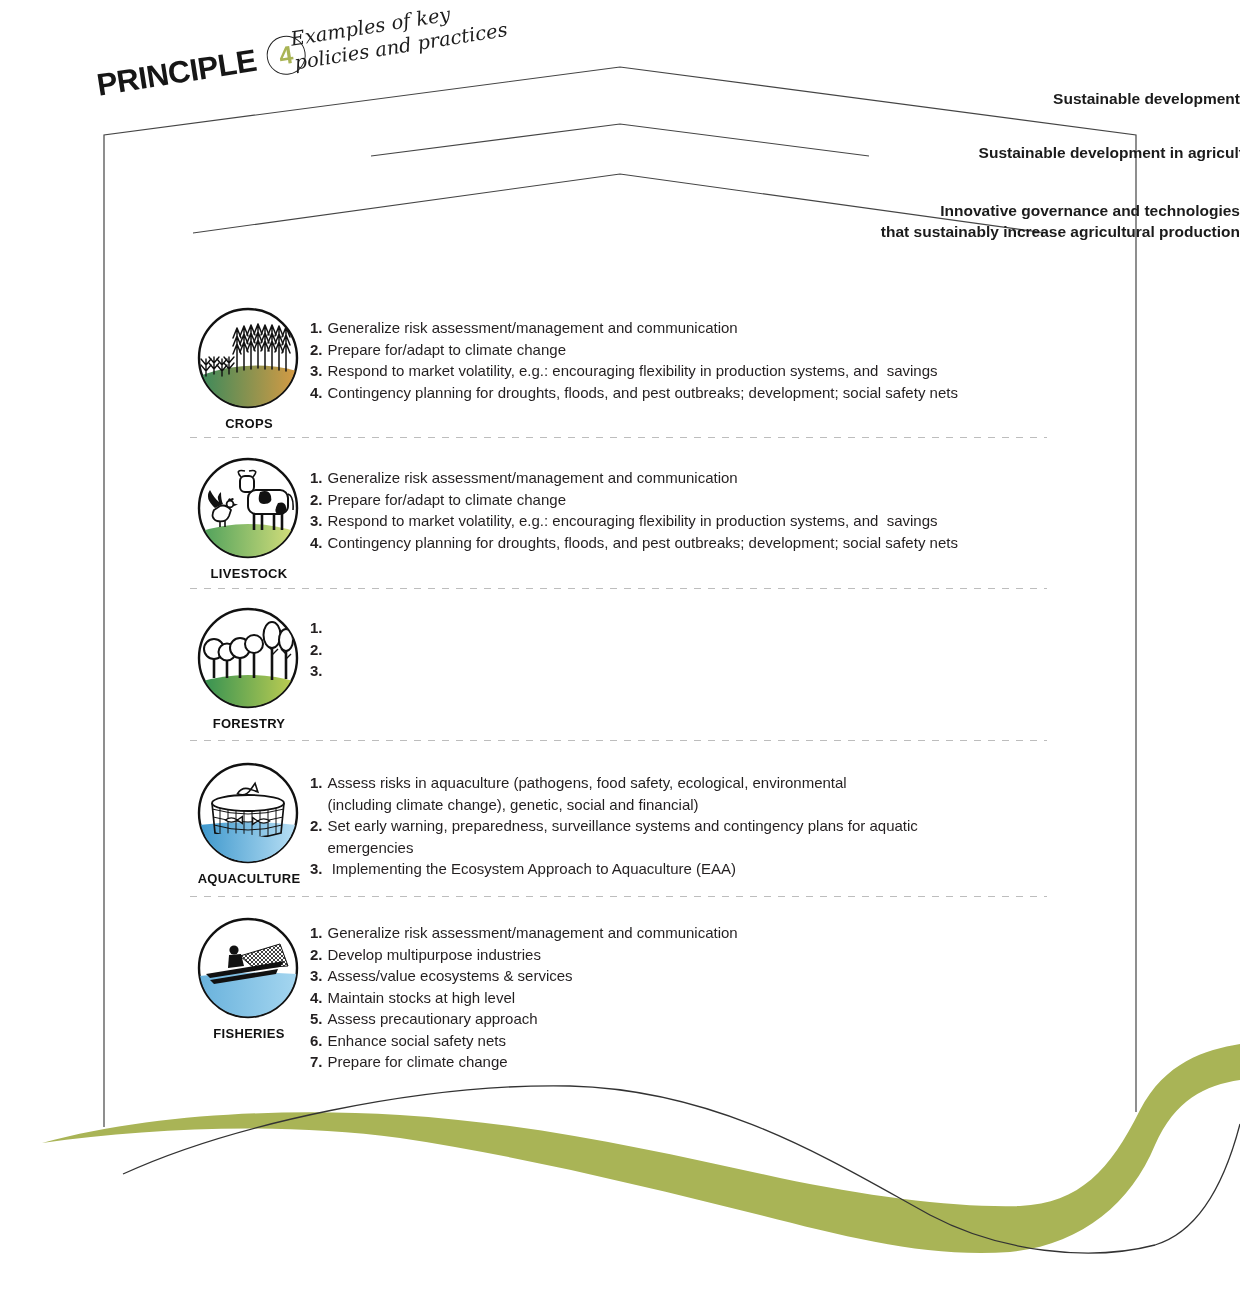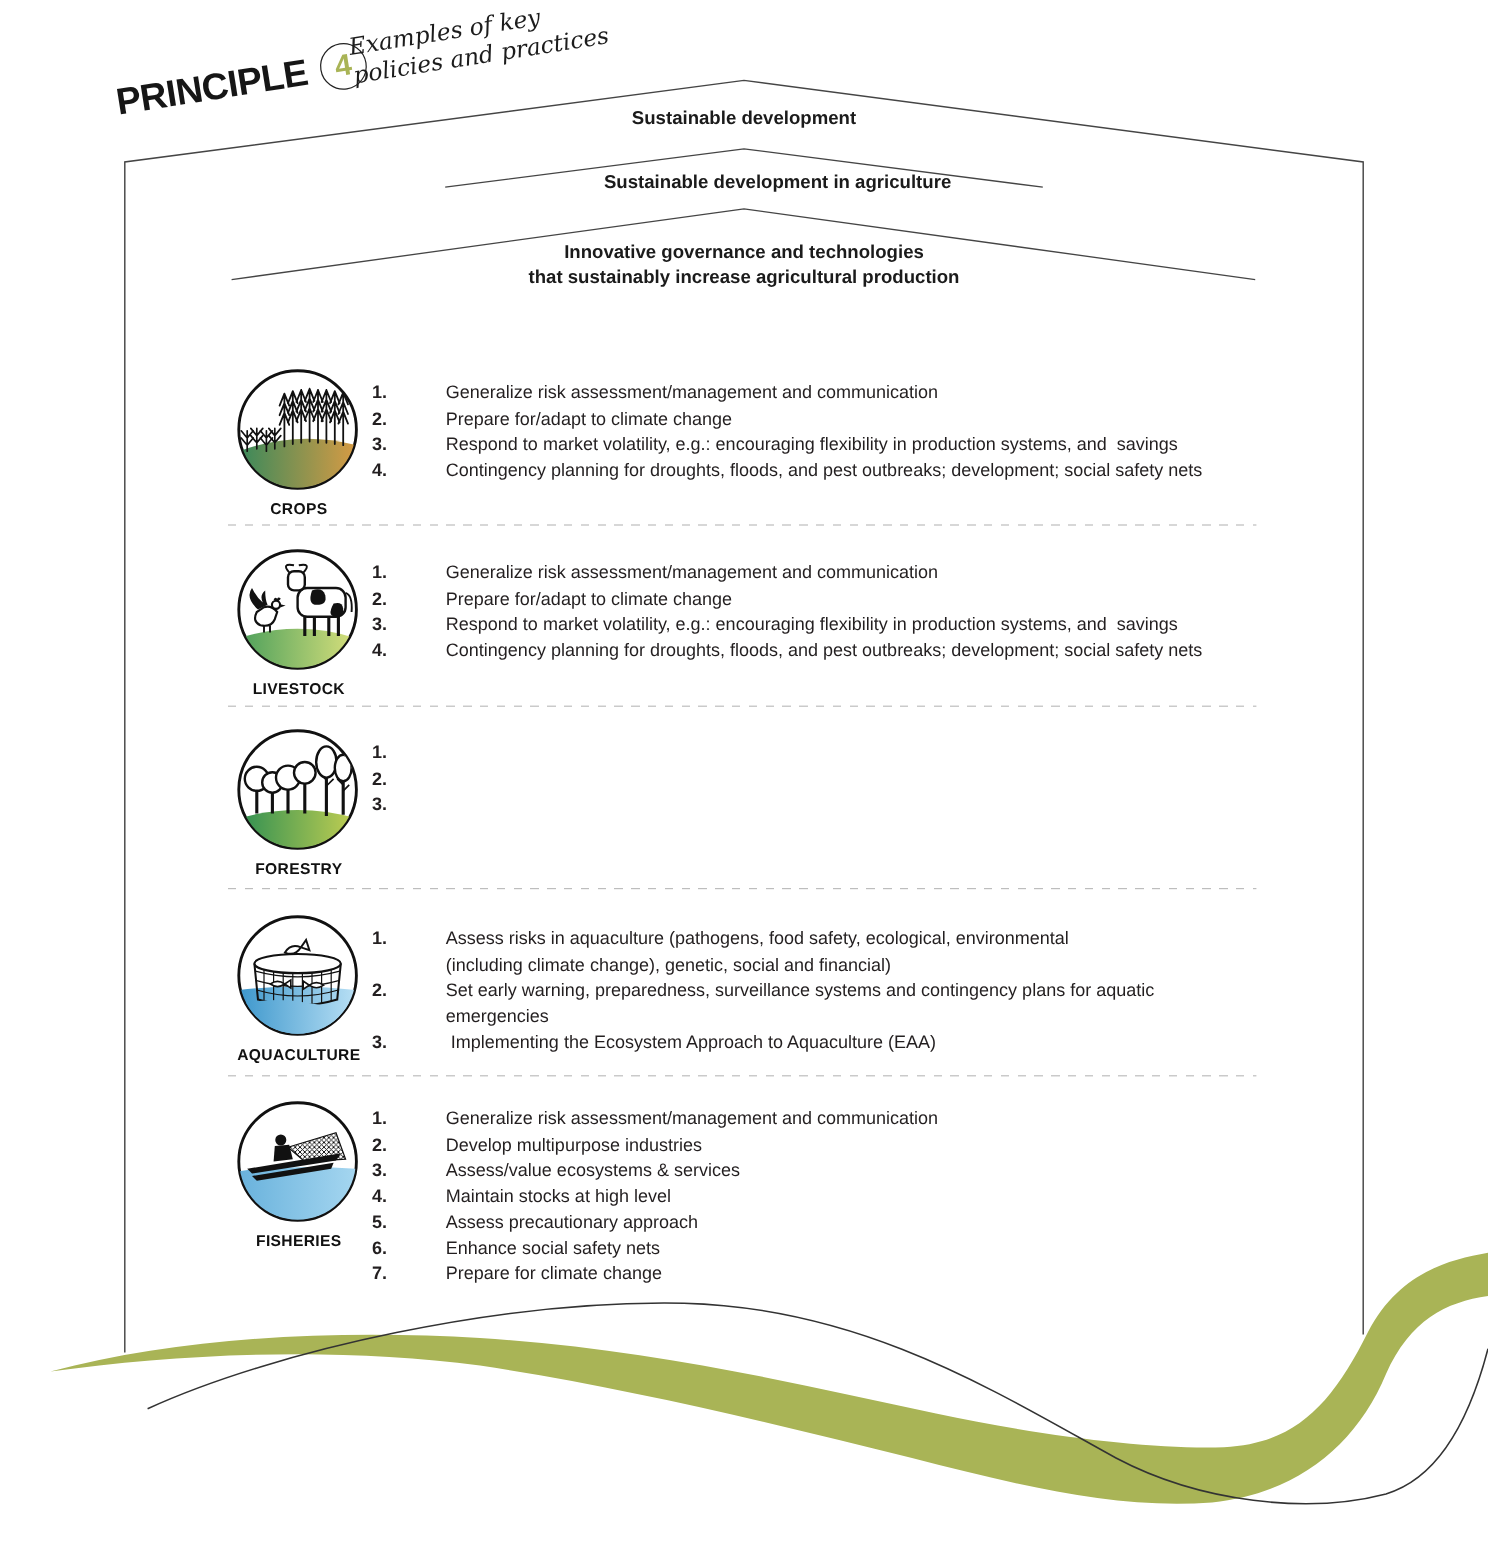--- a/index.html
+++ b/index.html
@@ -12,41 +12,41 @@
   .principle-row{position:absolute;left:94px;top:66px;transform:rotate(-9deg);transform-origin:left top;
                  display:flex;align-items:center;gap:11px;}
   .principle-word{font-size:31px;font-weight:800;letter-spacing:-0.5px;color:#161616;}
   .num-circle{width:37px;height:37px;border:1.7px solid #222;border-radius:50%;background:#fff;
               display:flex;align-items:center;justify-content:center;
               font-size:25px;font-weight:800;color:#a9b456;}
   .subtitle{position:absolute;left:289px;top:28px;transform:rotate(-9deg);transform-origin:left top;
             font-family:"DejaVu Serif",serif;font-style:italic;font-size:19.5px;line-height:1.25;color:#1c1c1c;}
 
   
-  .chev-label{position:absolute;left:0;width:1240px;text-align:center;
+  .chev-label{position:absolute;left:0;width:1240px;text-align:right;
               font-weight:bold;font-size:15.5px;color:#1b1b1b;line-height:20.5px;}
   .chev1{top:89px;} .chev2{top:143px;margin-left:28px;} .chev3{top:201px;}
 
   
   .dash-sep{position:absolute;left:190px;width:857px;height:1px;
             background:repeating-linear-gradient(90deg,#bdbdbd 0 7px,transparent 7px 14px);}
   .sep1{top:437px;} .sep2{top:588px;} .sep3{top:740px;} .sep4{top:896px;}
 
   
   .icon-block{position:absolute;left:195px;width:108px;text-align:center;}
   .icon-label{margin-top:5px;font-size:13px;font-weight:bold;letter-spacing:.3px;color:#111;}
   .ib-crops{top:305px;} .ib-livestock{top:455px;} .ib-forestry{top:605px;}
   .ib-aqua{top:760px;} .ib-fish{top:915px;}
 
   .list{position:absolute;left:310px;width:742px;font-size:15px;line-height:21.5px;}
   .ls-crops{top:317px;} .ls-livestock{top:467px;} .ls-forestry{top:617px;}
   .ls-aqua{top:772px;} .ls-fish{top:922px;}
   .li{display:flex;}
   .num{font-weight:bold;margin-right:5px;flex:0 0 auto;}
-  .txt{white-space:pre-wrap;margin-left:44px;}
+  .txt{white-space:pre-wrap;}
 </style>
 </head>
 <body>
 
 <div id="page">
 
   <svg id="frame" width="1240" height="1290" viewBox="0 0 1240 1290">
     <path d="M104,1127 L104,135 L620,67 L1136,135 L1136,1112" fill="none" stroke="#454545" stroke-width="1.2"></path>
     <path d="M371,156 L620,124 L869,156" fill="none" stroke="#454545" stroke-width="1.1"></path>
     <path d="M193,233 L620,174 L1046,233" fill="none" stroke="#454545" stroke-width="1.1"></path>

